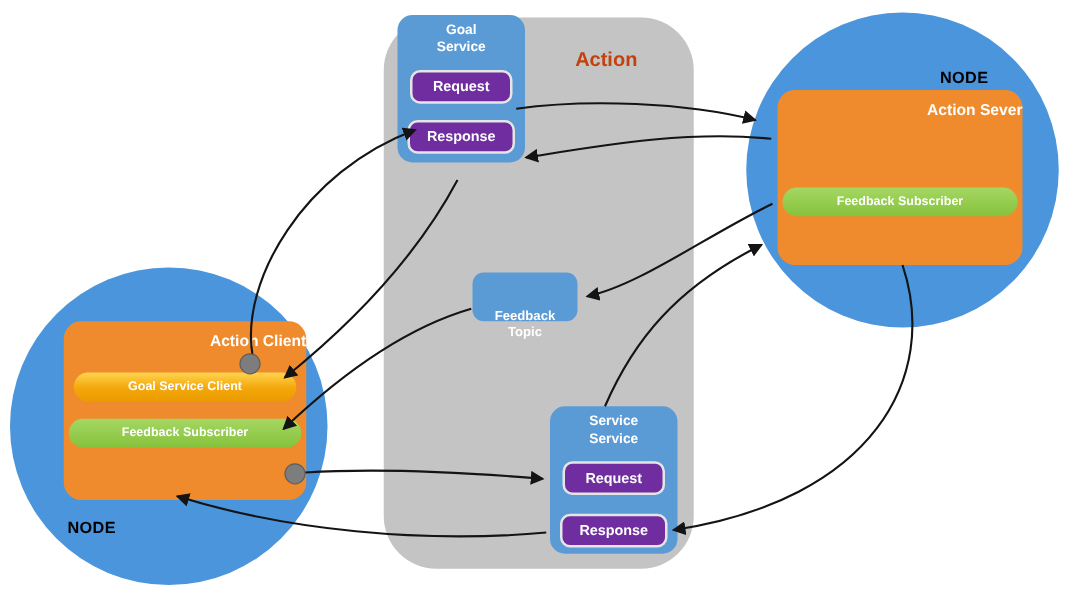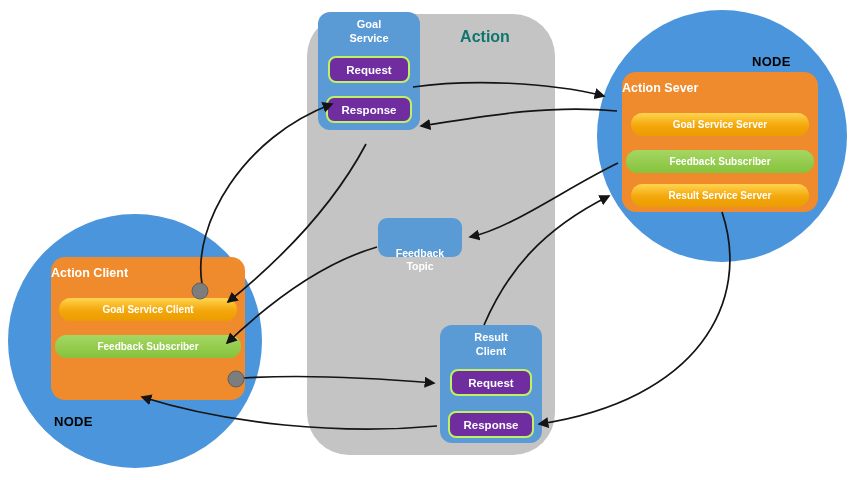--- a/index.html
+++ b/index.html
@@ -4,35 +4,35 @@
 <style>
   html,body { margin:0; padding:0; background:#ffffff; }
   .stage {
     position:relative; width:854px; height:480px; background:#ffffff;
     font-family:"Liberation Sans", sans-serif; overflow:hidden;
   }
   .abs { position:absolute; }
 
   
   .panel { left:307px; top:14px; width:248px; height:441px; background:#c4c4c4; border-radius:42px; }
-  .panel-label { left:450px; top:28px; width:70px; text-align:center; font-weight:bold; font-size:16px; color:#0f766e; }
+  .panel-label { left:450px; top:40px; width:70px; text-align:center; font-weight:bold; font-size:16px; color:#c2410c; }
 
   
   .node-circle { border-radius:50%; background:#4a95db; }
   .node-right { left:597px; top:10px; width:250px; height:252px; }
   .node-left  { left:8px;  top:214px; width:254px; height:254px; }
   .node-label { color:#000000; font-weight:bold; font-size:13px; letter-spacing:.3px; }
   .node-label.r { left:752px; top:54px; }
   .node-label.l { left:54px;  top:414px; }
 
   
   .group-box { background:#ef8b2d; border-radius:14px; }
   .server-box { left:622px; top:72px; width:196px; height:140px; }
   .client-box { left:38px;  top:257px; width:194px; height:143px;margin-left:13px; }
-  .group-title { position:absolute; top:9px; left:0; right:0; text-align:left; color:#fff; font-weight:bold; font-size:12.5px; }
+  .group-title { position:absolute; top:9px; left:0; right:0; text-align:right; color:#fff; font-weight:bold; font-size:12.5px; }
 
   .pill {
     position:absolute; border-radius:999px; display:flex; align-items:center; justify-content:center;
     color:#fff; font-weight:bold; font-size:10px; white-space:nowrap;
   }
   .pill.yellow { background:linear-gradient(180deg,#ffd44f,#f3a70a 55%,#eb9c00); }
   .pill.green  { background:linear-gradient(180deg,#a5d763,#86c23c); }
   .p1 { left:9px; top:41px;  width:178px; height:23px; }
   .p2 { left:4px; top:78px;  width:188px; height:23px; }
   .p3 { left:9px; top:112px; width:178px; height:23px; }
@@ -40,21 +40,21 @@
   .client-box .p2 { left:4px; width:186px; }
   .client-box .p3 { left:8px; width:178px; }
 
   
   .svc-box { background:#5b9bd5; border-radius:12px; }
   .goal-box   { left:318px; top:12px;  width:102px; height:118px; }
   .result-box { left:440px; top:325px; width:102px; height:118px; }
   .svc-title { position:absolute; top:5px; left:0; right:0; color:#fff; font-weight:bold; font-size:11px; line-height:1.3; text-align:center; }
   .svc-title span { display:inline-block; width:64px; }
   .btn {
-    position:absolute; background:#6f2da0; border:2px solid #bef264; border-radius:8px;
+    position:absolute; background:#6f2da0; border:2px solid #e5e5e5; border-radius:8px;
     color:#fff; font-weight:bold; font-size:11.5px; display:flex; align-items:center; justify-content:center;
     box-sizing:border-box;
   }
   .btn.req { left:10px; top:44px; width:82px; height:27px; }
   .btn.res { left:8px;  top:84px; width:86px; height:27px; }
   .result-box .btn.res { top:86px; }
 
   
   .topic-box {
     left:378px; top:218px; width:84px; height:39px; background:#5b9bd5; border-radius:9px;
@@ -73,39 +73,37 @@
   <div class="abs panel-label">Action</div>
 
   <div class="abs node-circle node-right"></div>
   <div class="abs node-label r">NODE</div>
 
   <div class="abs node-circle node-left"></div>
   <div class="abs node-label l">NODE</div>
 
   <div class="abs group-box server-box">
     <div class="group-title">Action Sever</div>
-    <div class="pill yellow p1">Goal Service Server</div>
     <div class="pill green p2">Feedback Subscriber</div>
-    <div class="pill yellow p3">Result Service Server</div>
   </div>
 
   <div class="abs group-box client-box">
     <div class="group-title">Action Client</div>
     <div class="pill green p2">Feedback Subscriber</div>
     <div class="pill yellow p1">Goal Service Client</div>
   </div>
 
   <div class="abs svc-box goal-box">
     <div class="svc-title"><span>Goal Service</span></div>
     <div class="btn req">Request</div>
     <div class="btn res">Response</div>
   </div>
 
   <div class="abs svc-box result-box">
-    <div class="svc-title"><span>Result Client</span></div>
+    <div class="svc-title"><span>Service Service</span></div>
     <div class="btn req">Request</div>
     <div class="btn res">Response</div>
   </div>
 
   <div class="abs topic-box">
     <div class="lbl">Feedback Topic</div>
   </div>
 
   <svg class="arrows" viewBox="0 0 854 480">
     <defs>

